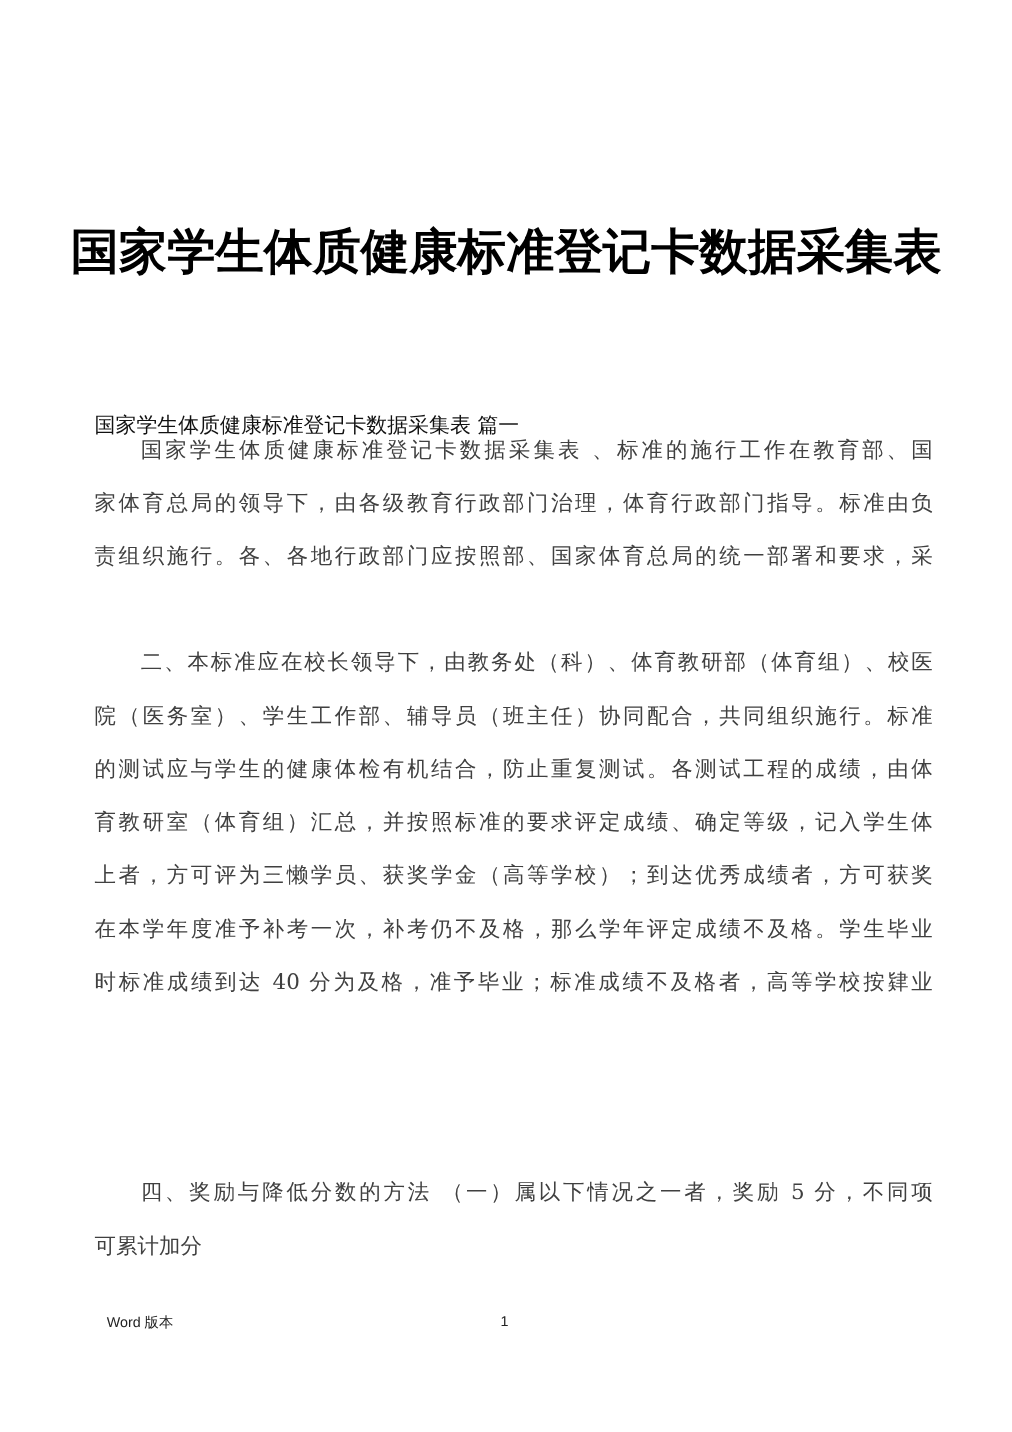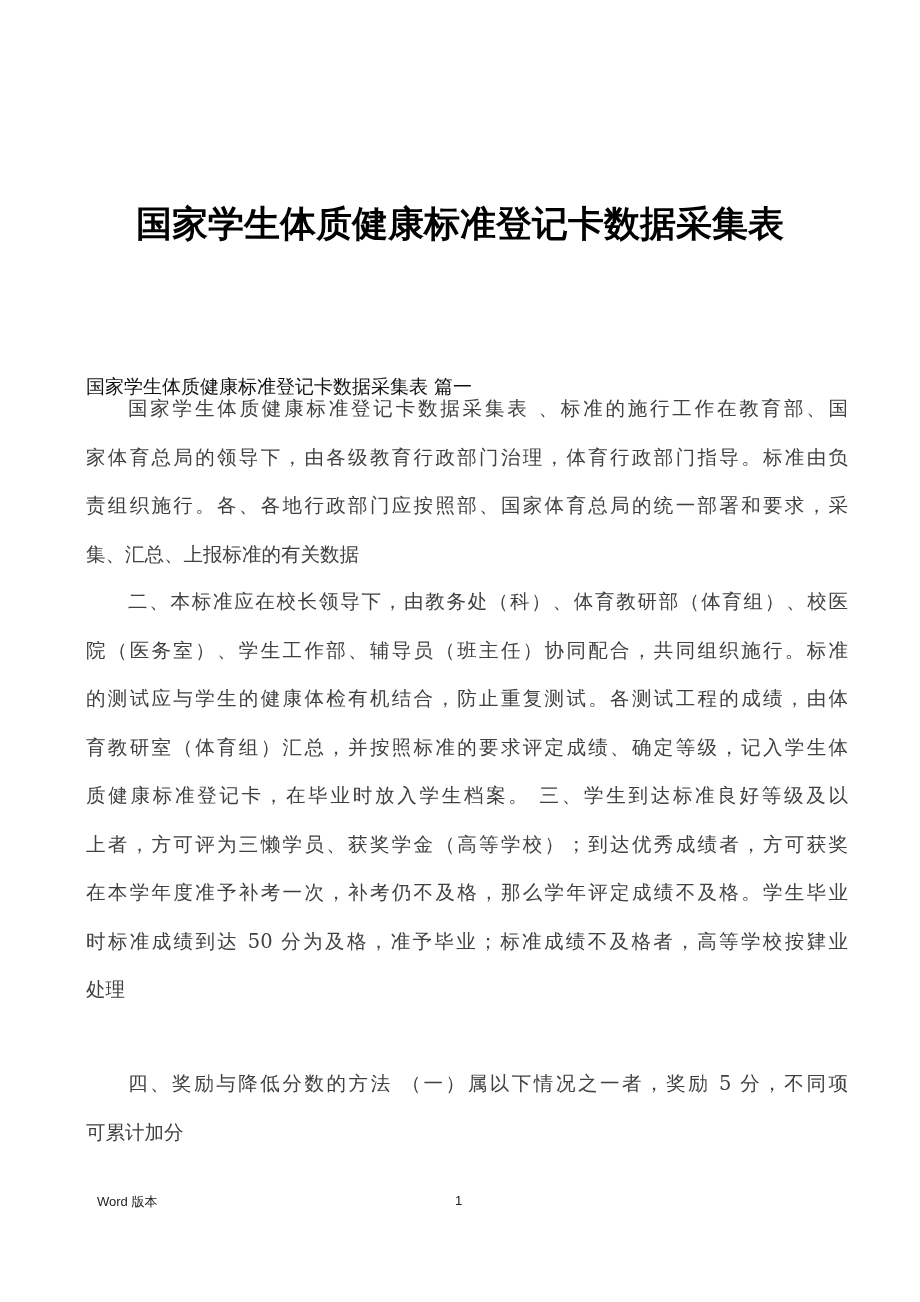--- a/index.html
+++ b/index.html
@@ -1,19 +1,19 @@
 <!DOCTYPE html>
 <html><head>
 <meta charset="utf-8">
 <style>
   html, body { margin: 0; padding: 0; background: #ffffff; }
   body { width: 920px; height: 1302px; position: relative; overflow: hidden;
          font-family: "DejaVu Serif", "Liberation Serif", serif; color: #111; }
   .title { position: absolute; top: 200px; left: 0; width: 920px; text-align: center;
-           font-family: "DejaVu Sans", "Liberation Sans", sans-serif; font-size: 36px;
+           font-family: "DejaVu Sans", "Liberation Sans", sans-serif; font-size: 44px;
            font-weight: bold; letter-spacing: 0px; color: #000; }
   .subtitle { position: absolute; top: 347px; left: 86px; font-size: 19px; color: #111; margin-top: 27px; }
   .body-block { position: absolute; left: 86px; width: 762px; }
   .line { height: 48.5px; line-height: 48.5px; font-size: 19.5px; white-space: nowrap;
           text-align: justify; text-align-last: justify; color: #404040; }
   .line.last { text-align-last: left; }
   .line.indent { padding-left: 42px; }
   .footer-left { position: absolute; top: 1193px; left: 97px; font-size: 13px;
                  font-family: "Liberation Sans", "DejaVu Sans", sans-serif; color: #222; }
   .footer-page { position: absolute; top: 1193px; left: 455px; font-size: 13px;
@@ -23,33 +23,30 @@
 <body>
 
 <div>
   <div class="title">国家学生体质健康标准登记卡数据采集表</div>
   <div class="subtitle">国家学生体质健康标准登记卡数据采集表  篇一</div>
 
   <div class="body-block" style="top:385px;">
     <div class="line indent">国家学生体质健康标准登记卡数据采集表 、标准的施行工作在教育部、国</div>
     <div class="line">家体育总局的领导下，由各级教育行政部门治理，体育行政部门指导。标准由负</div>
     <div class="line">责组织施行。各、各地行政部门应按照部、国家体育总局的统一部署和要求，采</div>
-    <div class="line last">集、汇总、上报标准的有关数据</div>
   </div>
 
   <div class="body-block" style="top:578px;">
     <div class="line indent">二、本标准应在校长领导下，由教务处（科）、体育教研部（体育组）、校医</div>
     <div class="line">院（医务室）、学生工作部、辅导员（班主任）协同配合，共同组织施行。标准</div>
     <div class="line">的测试应与学生的健康体检有机结合，防止重复测试。各测试工程的成绩，由体</div>
     <div class="line">育教研室（体育组）汇总，并按照标准的要求评定成绩、确定等级，记入学生体</div>
-    <div class="line">质健康标准登记卡，在毕业时放入学生档案。 三、学生到达标准良好等级及以</div>
     <div class="line">上者，方可评为三懒学员、获奖学金（高等学校）；到达优秀成绩者，方可获奖</div>
     <div class="line">在本学年度准予补考一次，补考仍不及格，那么学年评定成绩不及格。学生毕业</div>
-    <div class="line">时标准成绩到达 50 分为及格，准予毕业；标准成绩不及格者，高等学校按肄业</div>
-    <div class="line last">处理</div>
+    <div class="line">时标准成绩到达 40 分为及格，准予毕业；标准成绩不及格者，高等学校按肄业</div>
   </div>
 
   <div class="body-block" style="top:1060px;">
     <div class="line indent">四、奖励与降低分数的方法 （一）属以下情况之一者，奖励 5 分，不同项</div>
     <div class="line last">可累计加分</div>
   </div>
 
   <div class="footer-left">Word 版本</div>
   <div class="footer-page">1</div>
 </div>

